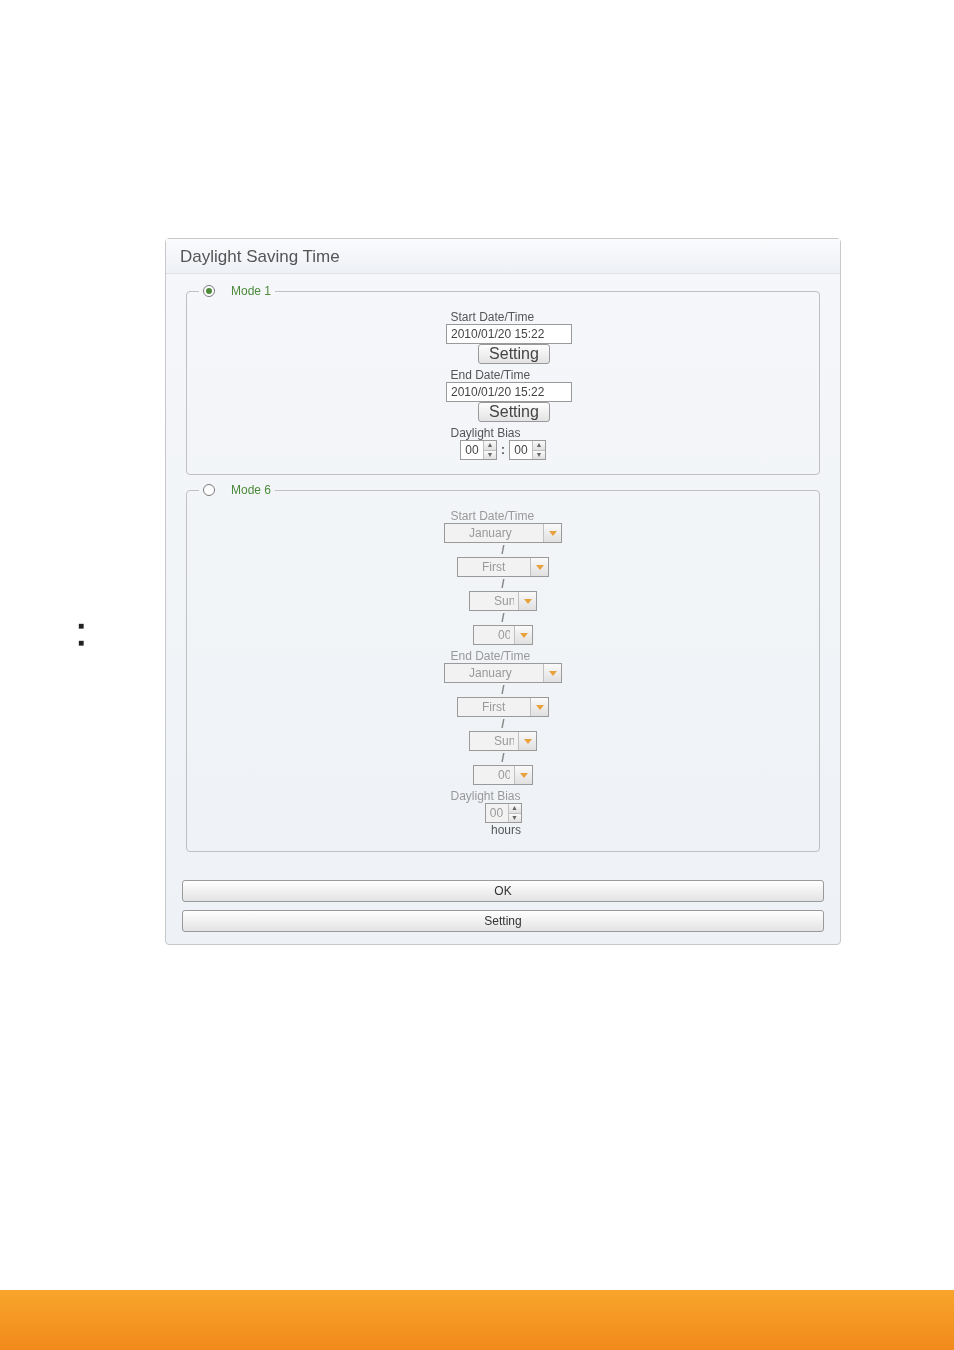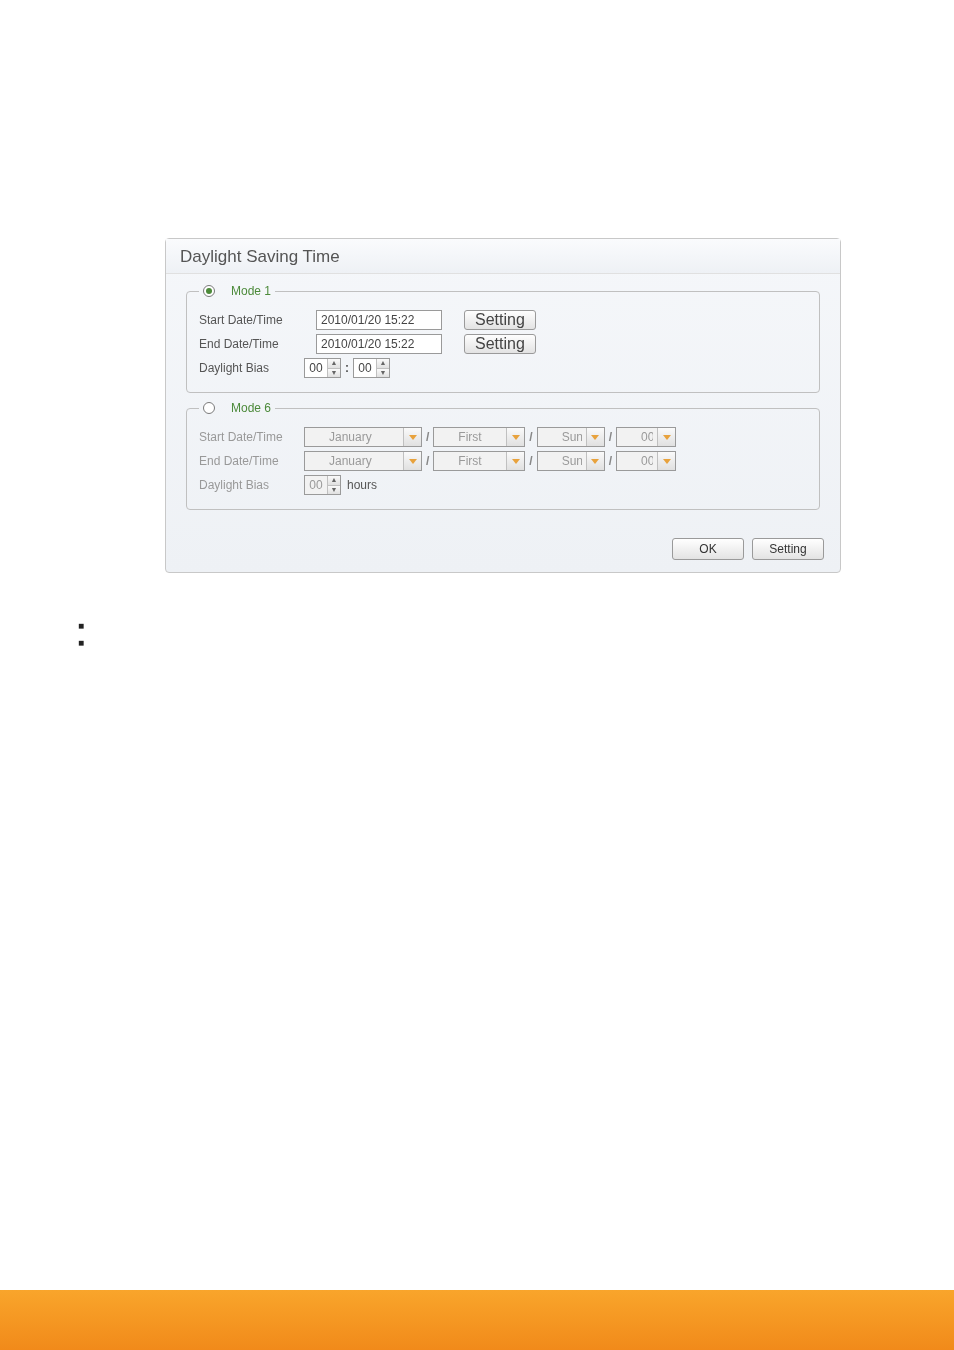--- a/index.html
+++ b/index.html
@@ -45,21 +45,21 @@
       background: #fff;
     }
     .radio.selected::after {
       content: "";
       position: absolute;
       top: 2px; left: 2px;
       width: 6px; height: 6px;
       border-radius: 50%;
       background: #4c8a3a;
     }
-    .row { display: flex; align-items: center; margin: 4px 0; }
+    .row { display: flex; align-items: center; margin: 4px 0; flex-direction: column; }
     .label { width: 105px; color: #555; font-size: 12px; }
     .label.disabled { color: #999; }
     .textbox {
       height: 20px;
       border: 1px solid #9a9a9a;
       background: #fff;
       padding: 0 4px;
       font-size: 12px;
       color: #444;
       display: inline-flex;
@@ -144,20 +144,21 @@
       border-top: 5px solid #e8a23c;
     }
     .slash { padding: 0 4px; color: #333; font-weight: bold; }
     .slash.disabled { color: #888; }
     .hours-text { margin-left: 6px; color: #555; }
     .footer {
       display: flex;
       justify-content: flex-end;
       gap: 8px;
       padding: 8px 16px 12px;
+      flex-direction: column;
     }
     .btn {
       min-width: 72px;
       height: 22px;
       font-size: 12px;
       color: #333;
       background: linear-gradient(to bottom, #ffffff, #e3e3e3);
       border: 1px solid #9a9a9a;
       border-radius: 3px;
       cursor: pointer;

